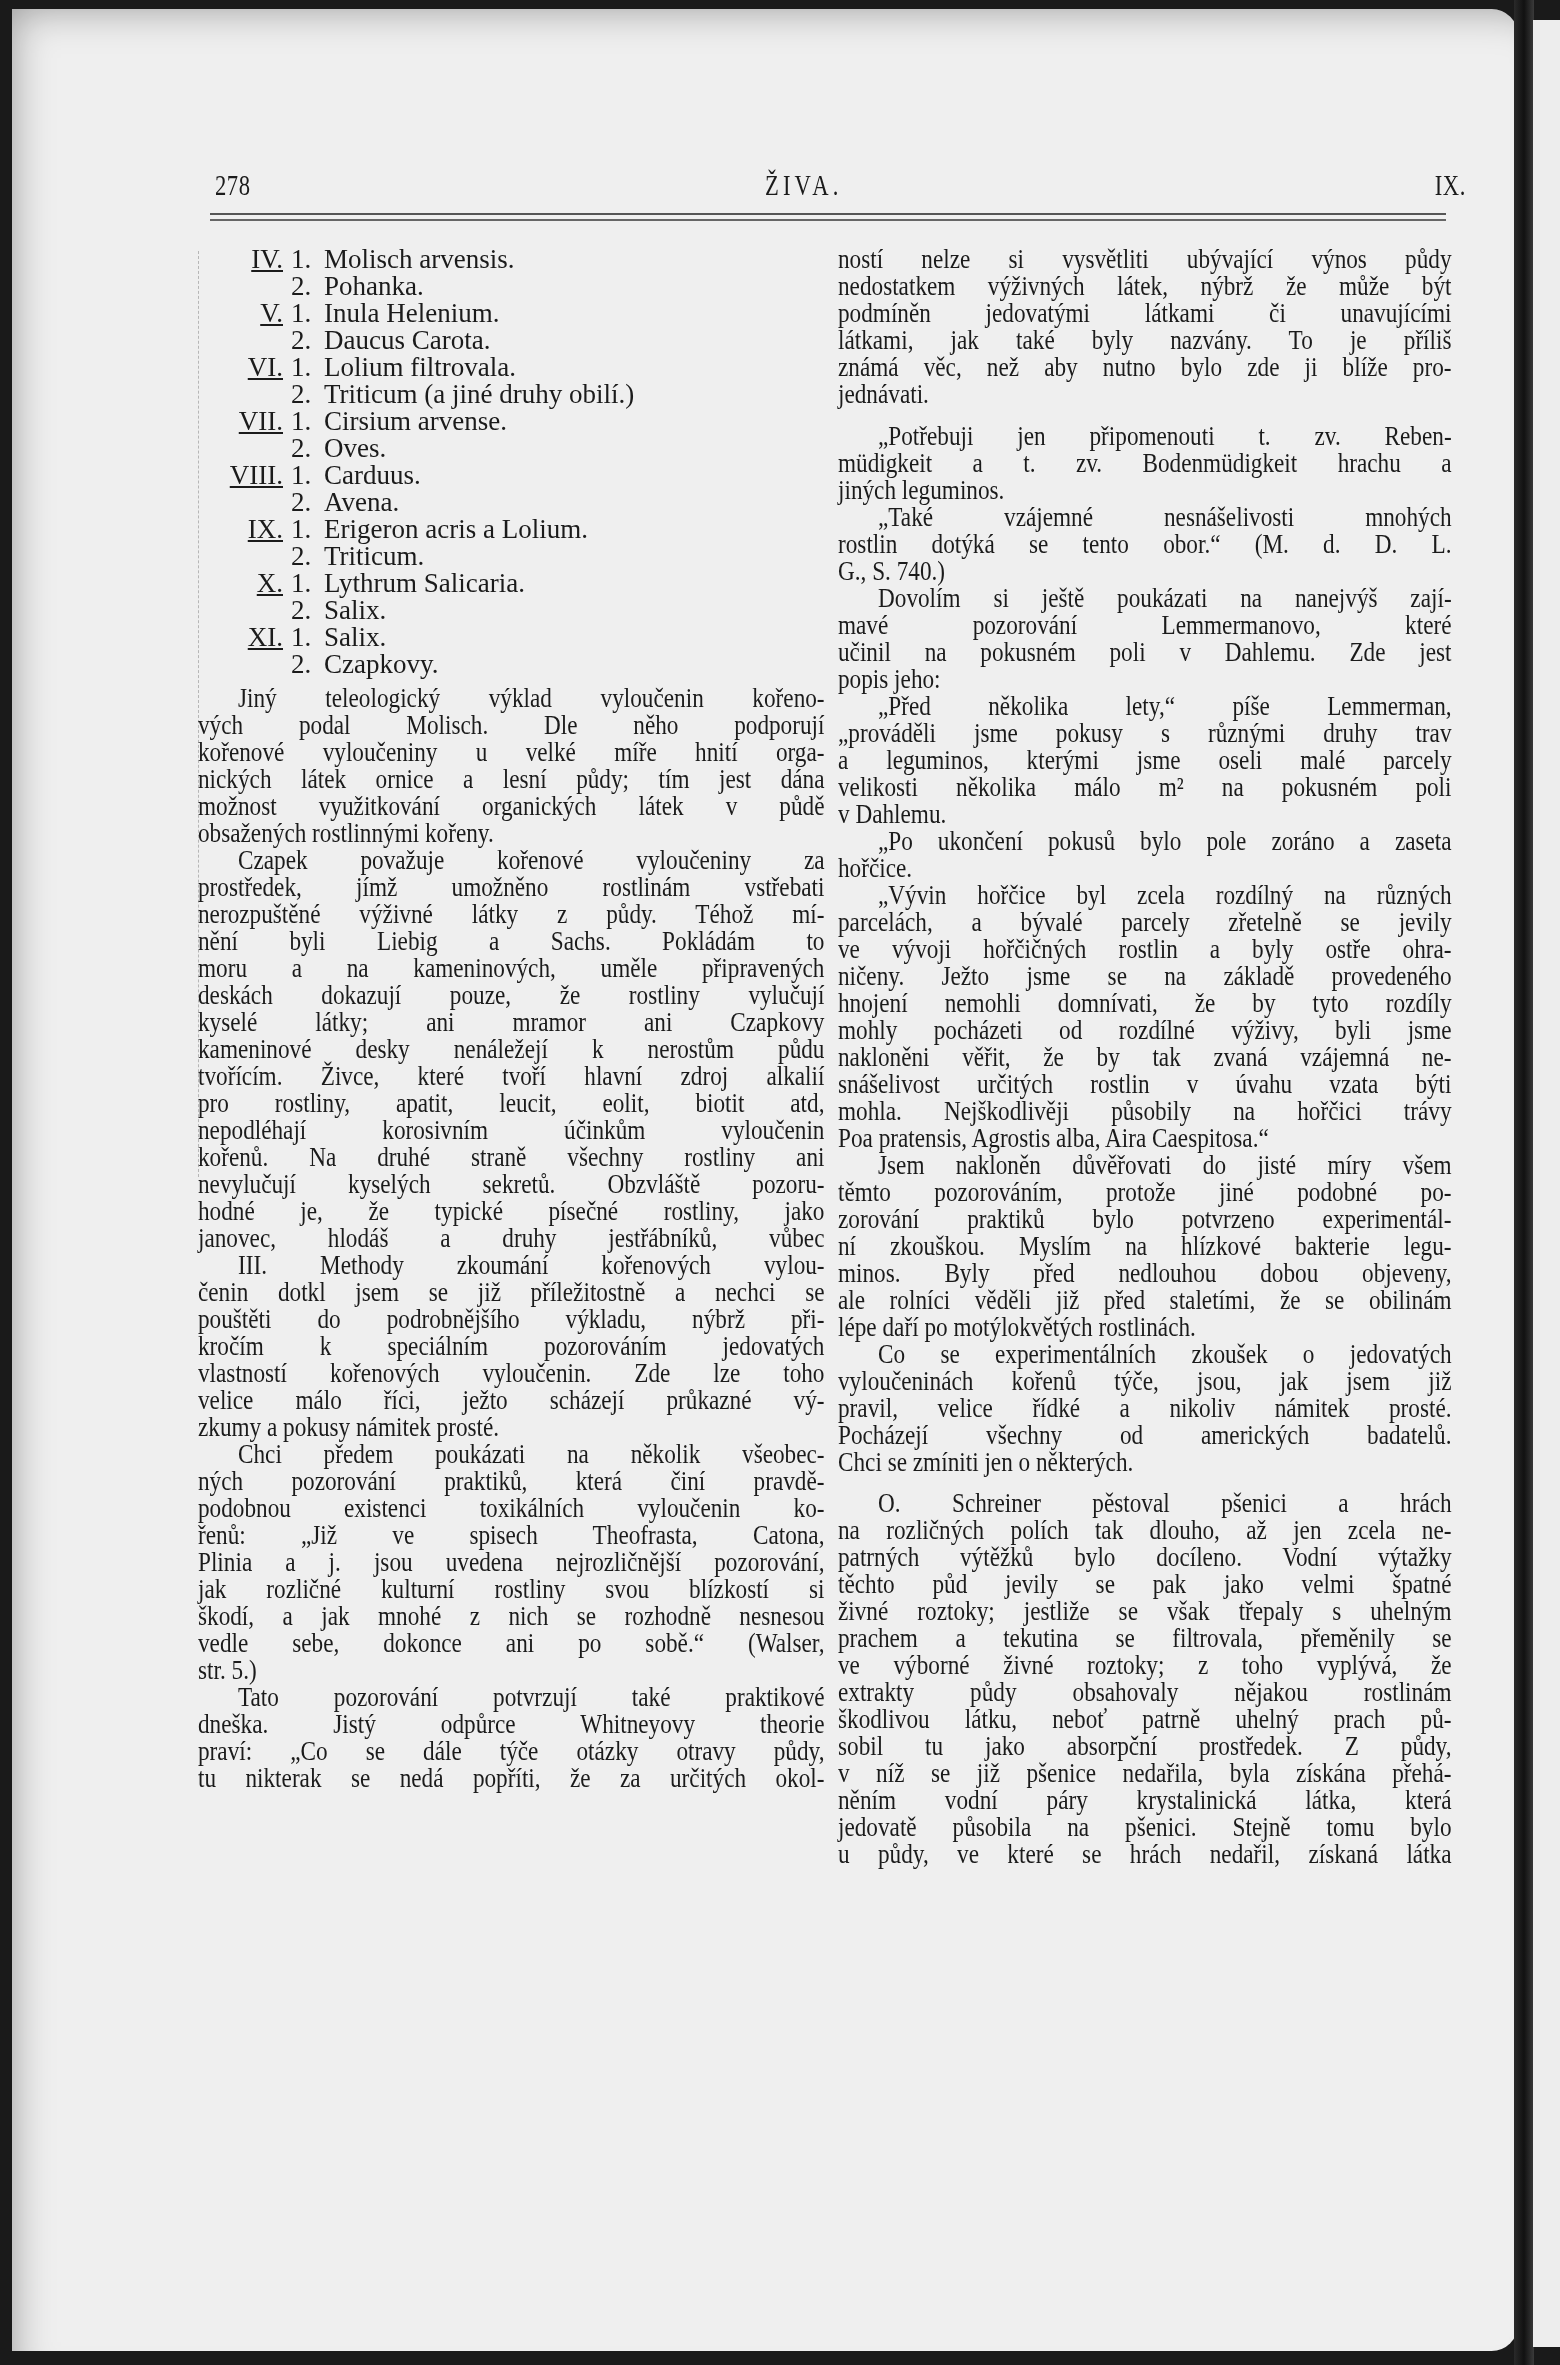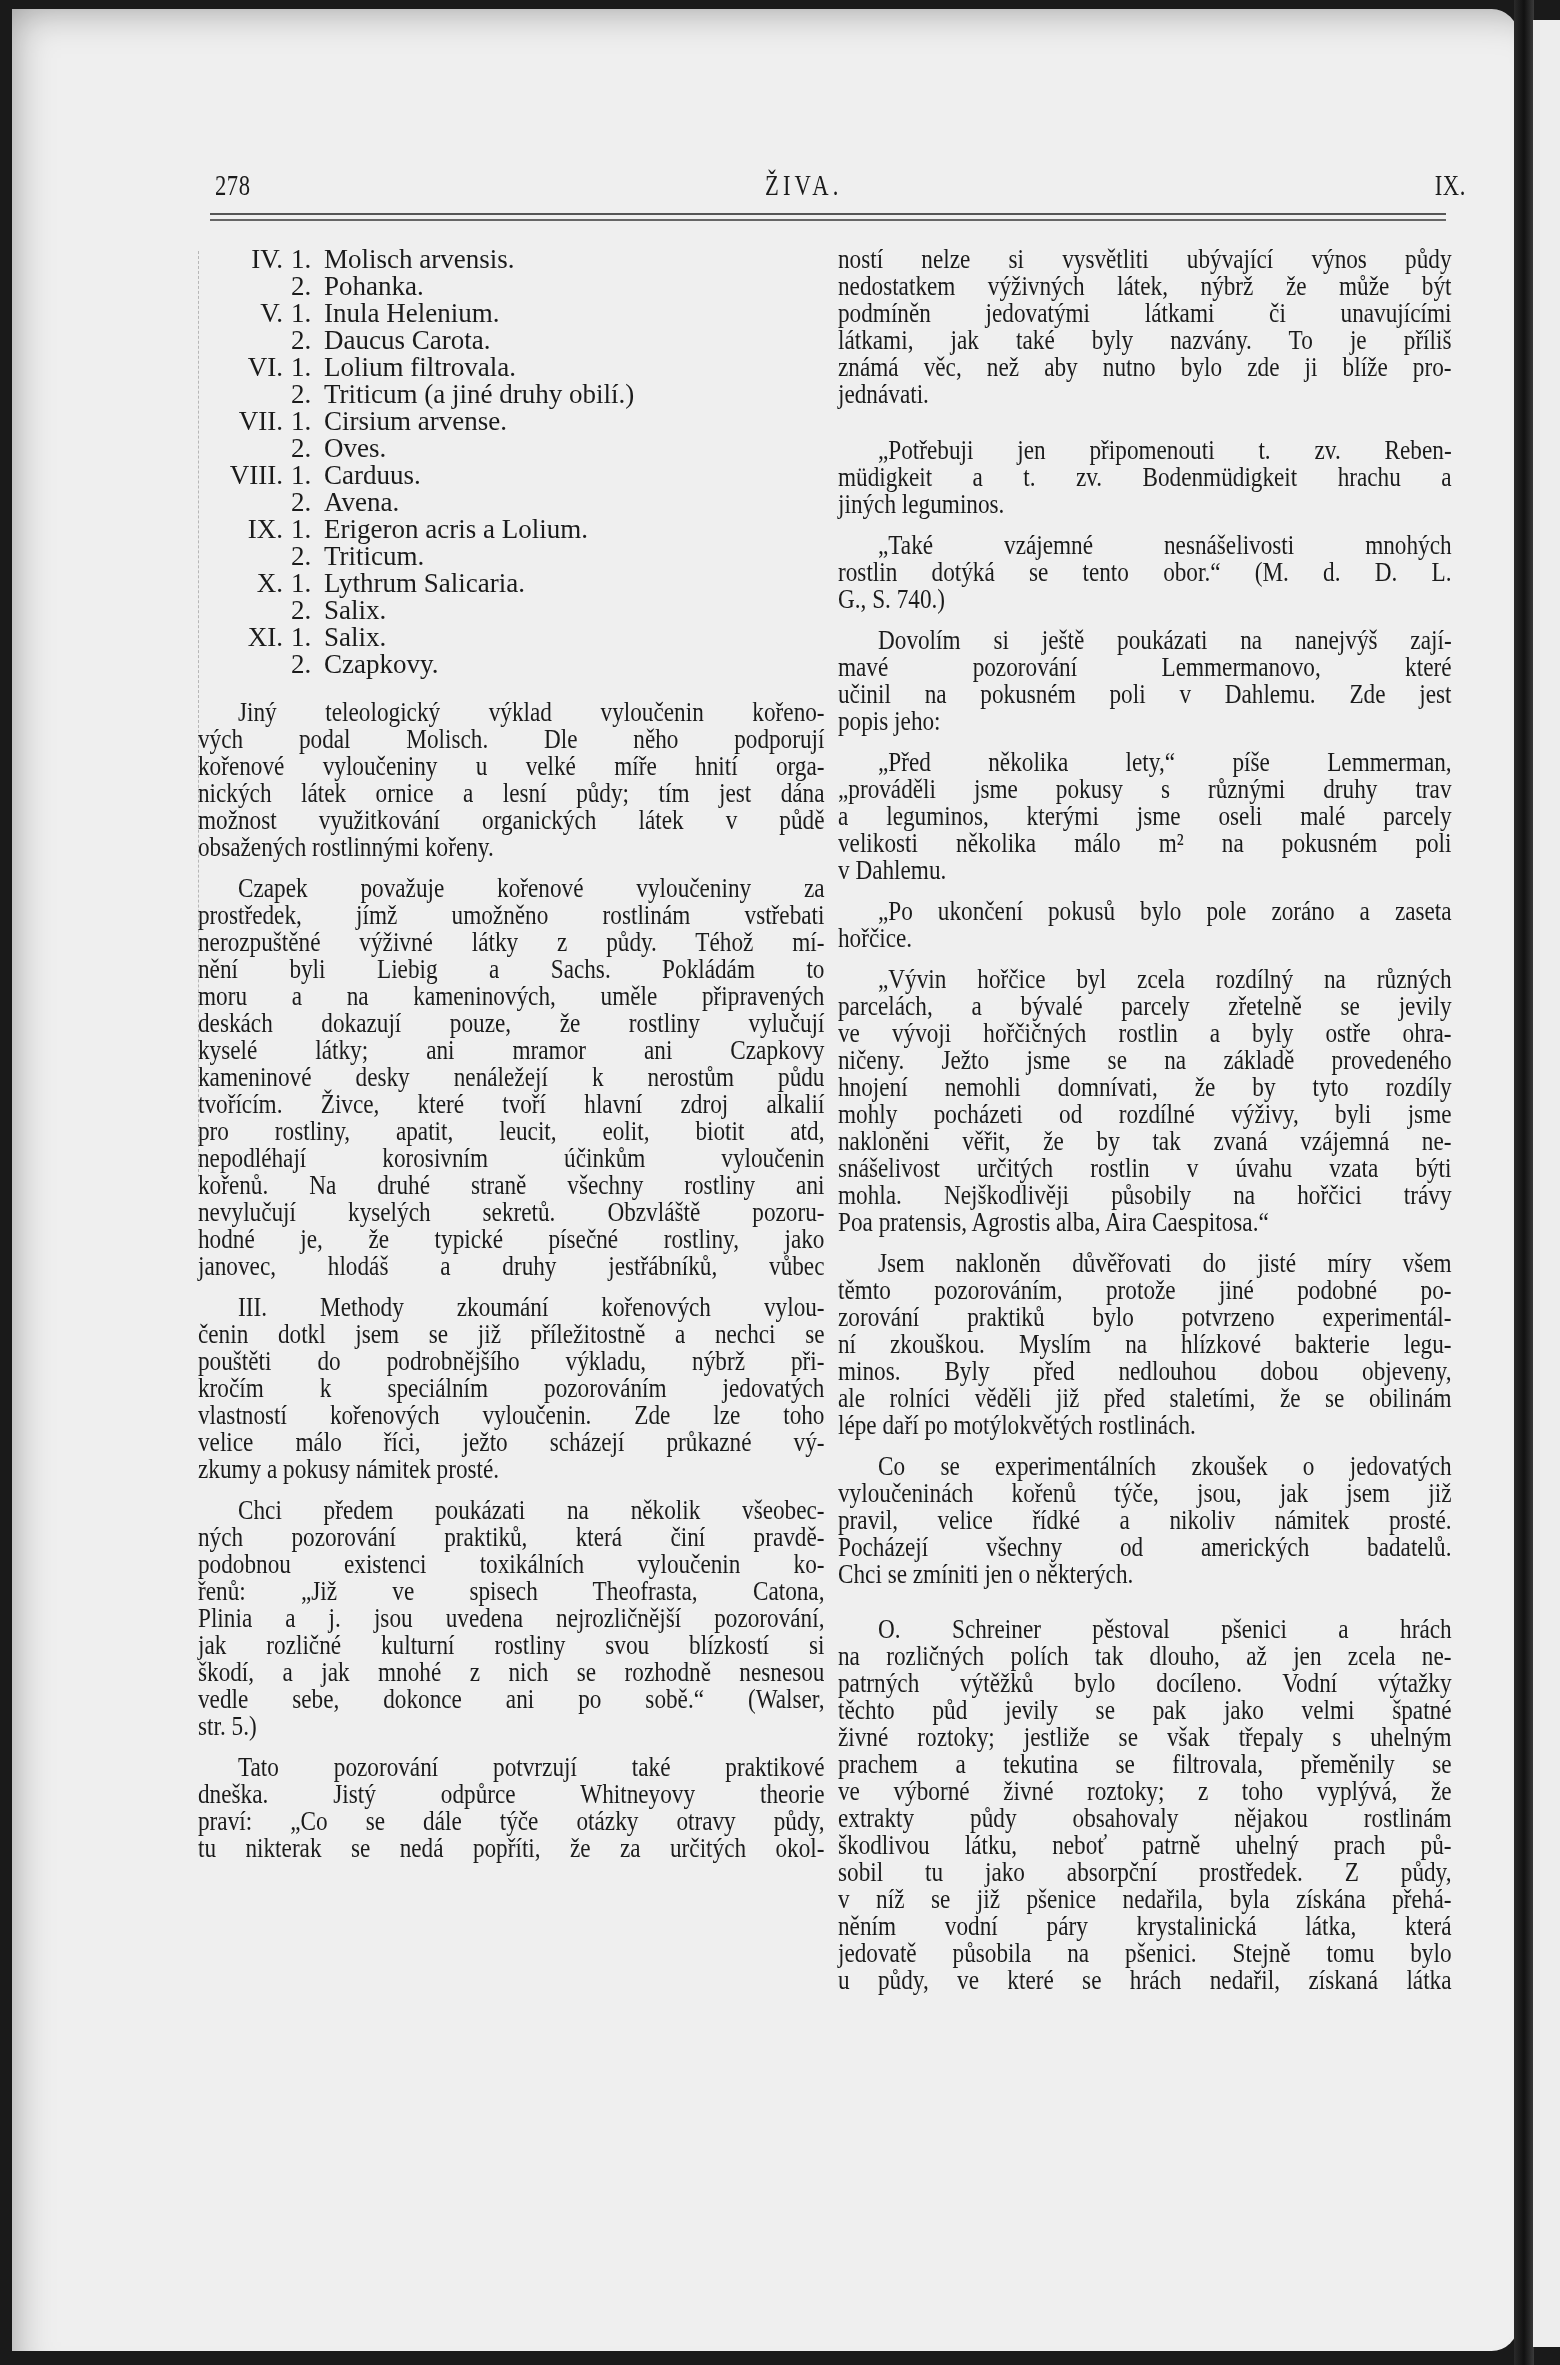--- a/index.html
+++ b/index.html
@@ -38,24 +38,24 @@
   .col { position: absolute; top: 246px; }
   .col-left { left: 198px; width: 628px; }
   .col-right { left: 838px; width: 615px; }
   .line {
     height: 27px; line-height: 27px; font-size: 27px;
     white-space: nowrap; overflow: visible;
     text-align: justify; text-align-last: justify;
     transform-origin: left center;
   }
   .line.last { text-align-last: left; }
-  .line.indent { padding-left: 40px; margin-top: 14px; }
+  .line.indent { padding-left: 40px; }
   .line.spacer { height: 14.5px; }
   .list-item { height: 27px; line-height: 27px; font-size: 27px; position: relative; white-space: nowrap; }
-  .list-roman { position: absolute; right: calc(100% - 85px); }
+  .list-roman { position: absolute; right: calc(100% - 85px); text-decoration: underline; }
   .list-num { position: absolute; left: 93px; }
   .list-text { position: absolute; left: 126px; }
   .cond { display: block; transform: scaleX(0.86); transform-origin: left center; width: 116%; }
   .margin-dots {
     position: absolute; left: 198px; top: 251px; width: 1.3px; height: 926px;
     border-left: 1.3px dashed #888; opacity: 0.55;
   }
 </style>
 </head>
 <body>

